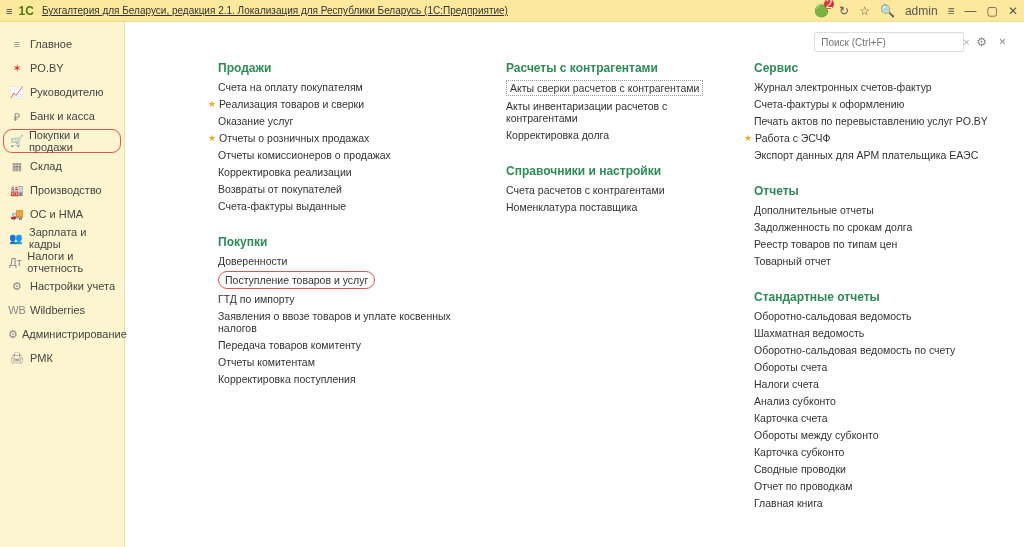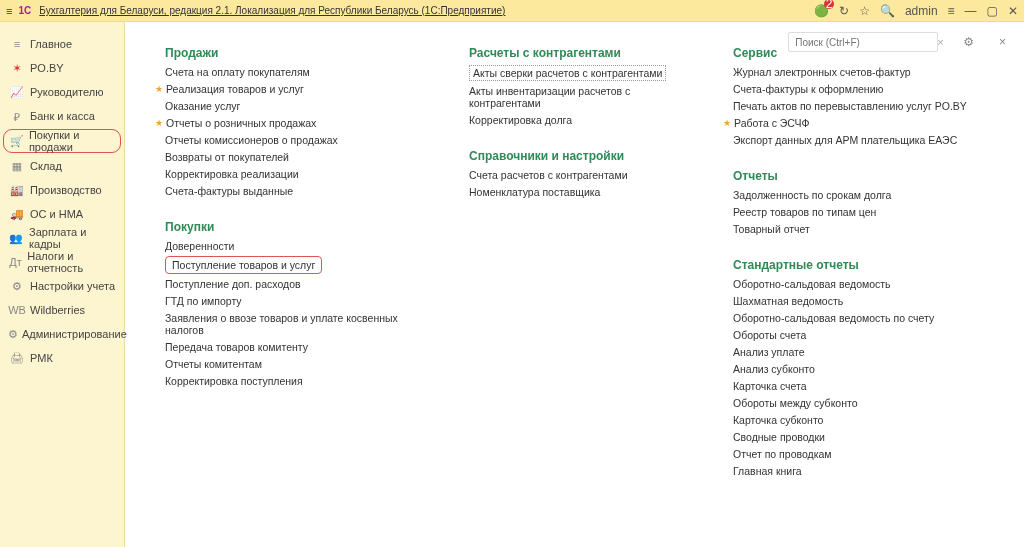--- a/index.html
+++ b/index.html
@@ -1,45 +1,45 @@
 <!DOCTYPE html>
 <html><head>
 <meta charset="utf-8">
 <style>
   * { box-sizing: border-box; margin: 0; padding: 0; }
   body { font-family: Arial, sans-serif; font-size: 11px; color: #333; background: #fff; width: 1024px; height: 547px; overflow: hidden; }
   .titlebar { height: 22px; background: #fce99d; display: flex; align-items: center; padding: 0 6px; width:100%; border-bottom:1px solid #f0dc8c;}
-  .titlebar .logo { color: #a21caf; font-weight: bold; font-size: 10px; margin-right: 8px;}
+  .titlebar .logo { color: #4d7c0f; font-weight: bold; font-size: 12px; margin-right: 8px;}
   .titlebar .title-text { font-size: 10px; color: #333; text-decoration: underline; }
   .titlebar .right-icons { margin-left: auto; display: flex; align-items: center; gap: 10px; color: #555;}
   .titlebar .right-icons span { cursor: pointer; font-size:12px;}
   .badge { position: relative; display:inline-block;}
   .badge-count { position:absolute; top:-5px; right:-5px; background:#d33; color:#fff; border-radius:50%; font-size:8px; width:10px; height:10px; display:flex; align-items:center; justify-content:center;}
   .container { display: flex; height: calc(100% - 22px); }
   .sidebar { width: 125px; background: #fdf4d0; border-right: 1px solid #e8dca8; padding-top: 10px; flex-shrink:0;}
   .sidebar-item { display: flex; align-items: center; padding: 4px 8px; cursor: pointer; color: #444; height:24px;}
   .sidebar-item .sicon { width: 18px; text-align: center; color: #888; margin-right:4px; font-size:11px;}
   .sidebar-item.active { border: 1.5px solid #d55; border-radius: 9px; margin: 1px 3px; padding: 3px 5px;}
   .sidebar-item.poby .sicon{ color:#d33;}
   .content { flex: 1; position: relative; padding: 20px 10px 10px 40px; overflow: auto; }
-  .top-tools { position: absolute; top: 10px; right: 18px; display: flex; align-items: center; gap: 25px;}
+  .top-tools { position: absolute; top: 10px; right: 18px; display: flex; align-items: center; gap: 12px;}
   .search-box { display: flex; align-items: center; border: 1px solid #ddd; border-radius: 2px; width: 150px; height:20px;}
   .search-box input { border: none; outline: none; font-size: 10px; padding: 2px 6px; flex:1; color:#aaa;}
   .search-box .clear { padding: 0 4px; color: #aaa; cursor:pointer;}
   .gear,.close { color: #888; cursor: pointer; font-size:12px;}
-  .columns { display: flex; gap: 64px; }
+  .columns { display: flex; gap: 48px; margin-top: 15px; justify-content: flex-end;}
   .col { display: flex; flex-direction: column; gap: 3px; }
   .col1 { width: 240px;}
   .col2 { width: 200px;}
   .col3 { width: 260px;}
   .section-title { color: #2e8b57; font-size: 12px; font-weight: bold; margin-top: 4px; margin-bottom:2px; cursor:pointer;}
   .link-item { color: #333; font-size: 10.5px; cursor: pointer; padding:1px 0; display:flex; align-items:center;}
   .link-item .star { color: #f5a623; font-size:9px; margin-right:3px; margin-left:-10px;}
   .link-item.boxed { border:1px dotted #999; padding:1px 3px; display:inline-block; width:fit-content;}
-  .link-item.redbox { border:1.5px solid #d55; border-radius:4px; padding:2px 6px; display:inline-block; width:fit-content;}
+  .link-item.redbox { border:1.5px solid #d55; border-radius:9px; padding:2px 6px; display:inline-block; width:fit-content;}
   .menu-icon{display:inline-block;}
 </style>
 </head>
 <body>
 
 <div class="titlebar">
   <span class="menu-icon">≡</span>&nbsp;&nbsp;
   <span class="logo">1С</span>
   <span class="title-text">Бухгалтерия для Беларуси, редакция 2.1. Локализация для Республики Беларусь  (1С:Предприятие)</span>
   <div class="right-icons">
@@ -124,50 +124,47 @@
       <span class="close">×</span>
     </div>
     <div class="columns">
       <div class="col col1">
           <div class="section-title">Продажи</div>
           <div class="link-item">
             <span>Счета на оплату покупателям</span>
           </div>
           <div class="link-item">
             <span class="star">★</span>
-            <span>Реализация товаров и услуг</span>
+            <span>Реализация товаров и сверки</span>
           </div>
           <div class="link-item">
             <span>Оказание услуг</span>
           </div>
           <div class="link-item">
             <span class="star">★</span>
             <span>Отчеты о розничных продажах</span>
           </div>
           <div class="link-item">
             <span>Отчеты комиссионеров о продажах</span>
           </div>
           <div class="link-item">
+            <span>Корректировка реализации</span>
+          </div>
+          <div class="link-item">
             <span>Возвраты от покупателей</span>
           </div>
           <div class="link-item">
-            <span>Корректировка реализации</span>
-          </div>
-          <div class="link-item">
             <span>Счета-фактуры выданные</span>
           </div>
           <div style="height: 12px;"></div>
           <div class="section-title">Покупки</div>
           <div class="link-item">
             <span>Доверенности</span>
           </div>
           <div class="link-item redbox"><span>Поступление товаров и услуг</span></div>
-          <div class="link-item">
-            <span>Поступление доп. расходов</span>
-          </div>
           <div class="link-item">
             <span>ГТД по импорту</span>
           </div>
           <div class="link-item">
             <span>Заявления о ввозе товаров и уплате косвенных налогов</span>
           </div>
           <div class="link-item">
             <span>Передача товаров комитенту</span>
           </div>
           <div class="link-item">
@@ -211,20 +208,23 @@
           <div class="link-item">
             <span class="star">★</span>
             <span>Работа с ЭСЧФ</span>
           </div>
           <div class="link-item">
             <span>Экспорт данных для АРМ плательщика ЕАЭС</span>
           </div>
           <div style="height: 12px;"></div>
           <div class="section-title">Отчеты</div>
           <div class="link-item">
+            <span>Дополнительные отчеты</span>
+          </div>
+          <div class="link-item">
             <span>Задолженность по срокам долга</span>
           </div>
           <div class="link-item">
             <span>Реестр товаров по типам цен</span>
           </div>
           <div class="link-item">
             <span>Товарный отчет</span>
           </div>
           <div style="height: 12px;"></div>
           <div class="section-title">Стандартные отчеты</div>
@@ -234,21 +234,21 @@
           <div class="link-item">
             <span>Шахматная ведомость</span>
           </div>
           <div class="link-item">
             <span>Оборотно-сальдовая ведомость по счету</span>
           </div>
           <div class="link-item">
             <span>Обороты счета</span>
           </div>
           <div class="link-item">
-            <span>Анализ уплате</span>
+            <span>Налоги счета</span>
           </div>
           <div class="link-item">
             <span>Анализ субконто</span>
           </div>
           <div class="link-item">
             <span>Карточка счета</span>
           </div>
           <div class="link-item">
             <span>Обороты между субконто</span>
           </div>

